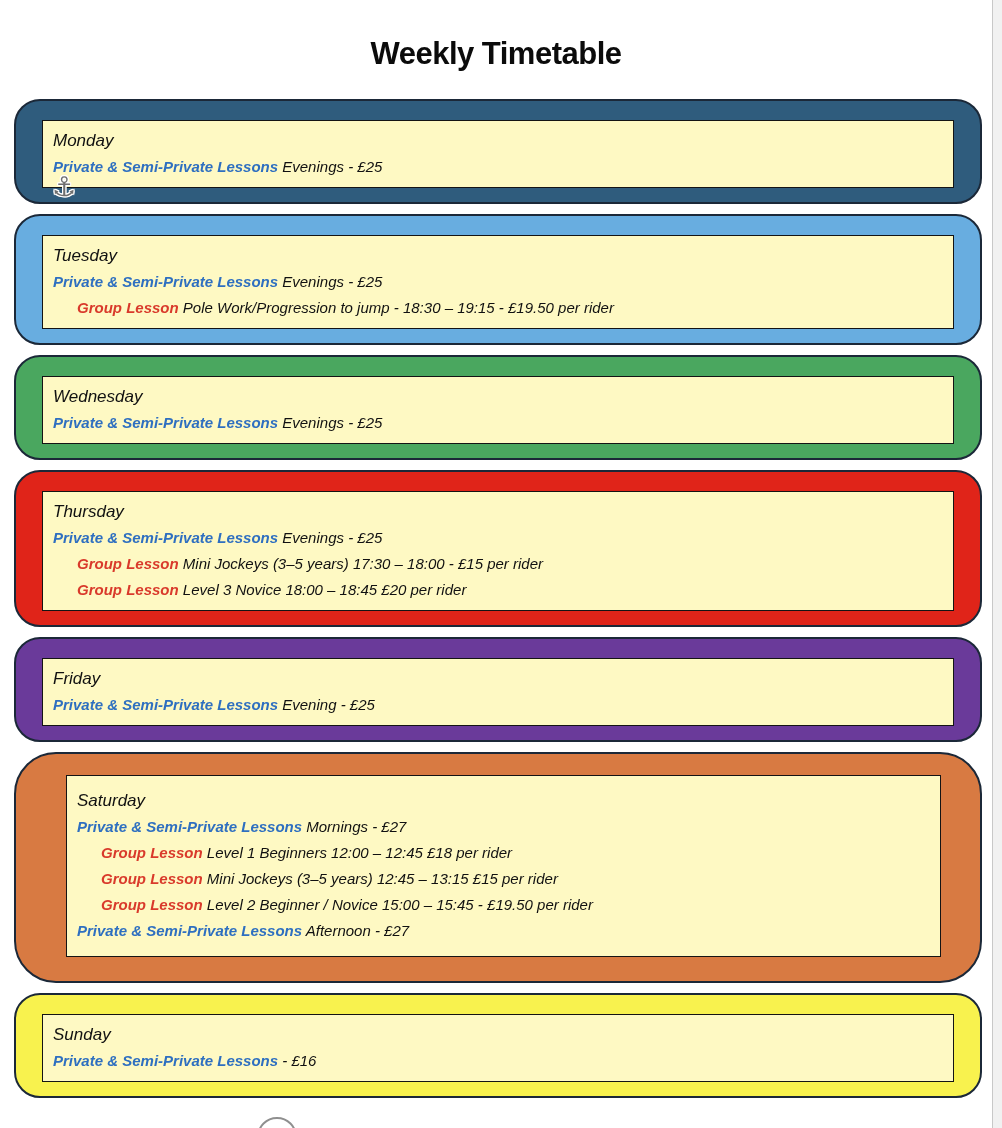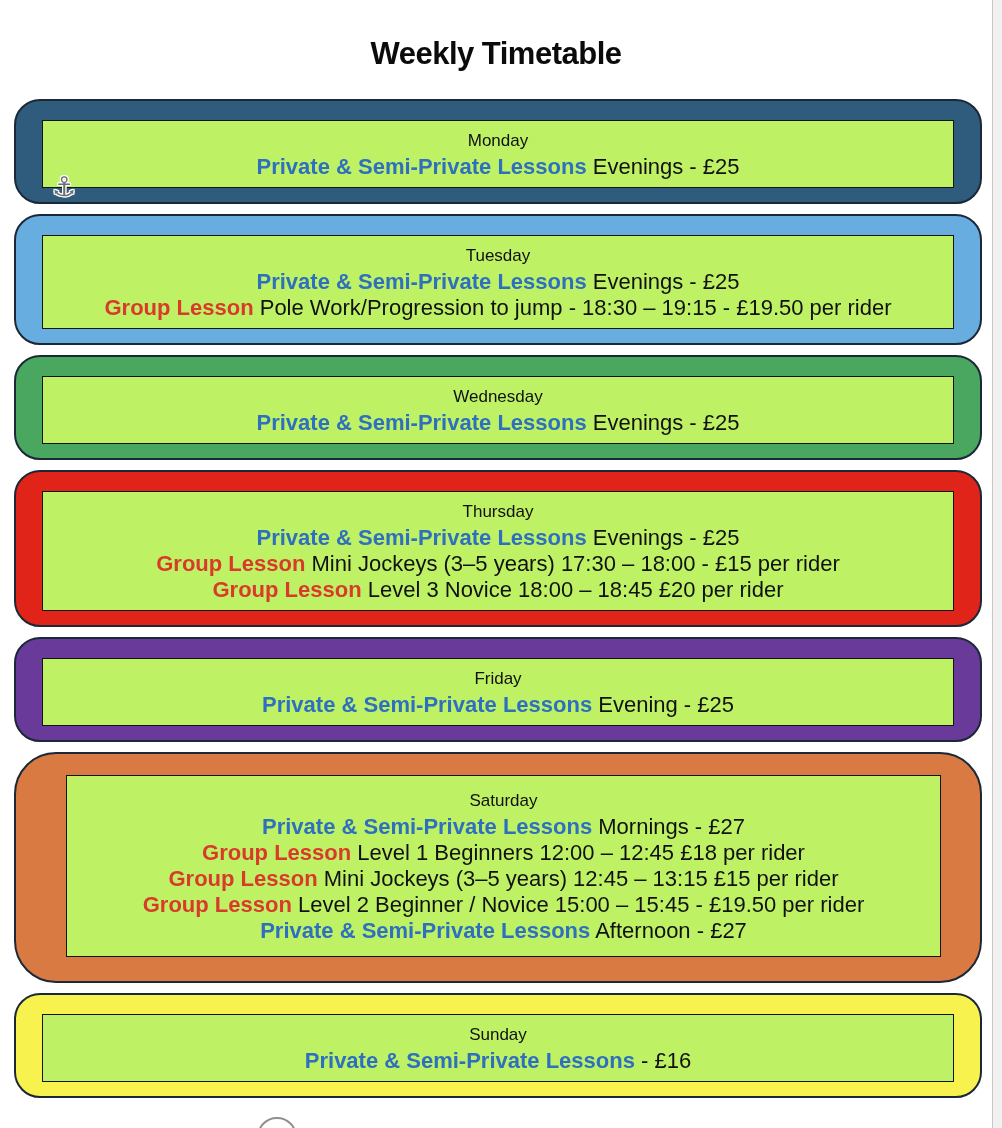--- a/index.html
+++ b/index.html
@@ -32,43 +32,43 @@
     border: 2.5px solid var(--box-outline, #1b2838);
     border-radius: 26px;
     padding: 19px 26px 14px 26px;
     margin-bottom: 10px;
   }
   .day-box.wide-frame {
     border-radius: 42px;
     padding: 21px 39px 24px 50px;
   }
   .day-inner {
-    background: #bef264;
+    background: #fef9c3;
     border: 1.5px solid var(--inner-border, #141414);
     padding: 7px 10px;
-    text-align: center;
+    font-style: italic;
   }
   .wide-frame .day-inner {
     padding: 12px 10px;
   }
   .day-name {
     font-size: 17px;
     line-height: 26px;
     color: #111111;
   }
   .lesson-line {
-    font-size: 22px;
+    font-size: 15px;
     line-height: 26px;
     color: #111111;
   }
   .lesson-label {
     font-weight: 700;
   }
   .lesson-label.private { color: var(--private-label, #2e6fc0); }
-  .lesson-label.group   { color: var(--group-label, #d93a2b); }
+  .lesson-label.group   { color: var(--group-label, #d93a2b); margin-left: 24px; }
   .anchor-icon {
     position: absolute;
     left: 52px;
     top: 174px;
     font-size: 27px;
     line-height: 27px;
     color: #6f6f6f;
     text-shadow:
       -1px -1px 0 #ffffff, 1px -1px 0 #ffffff,
       -1px  1px 0 #ffffff, 1px  1px 0 #ffffff,

